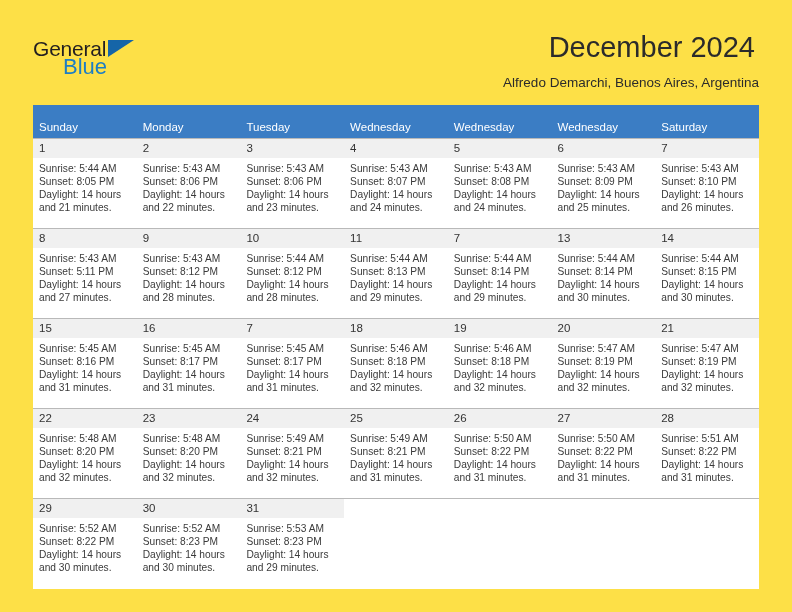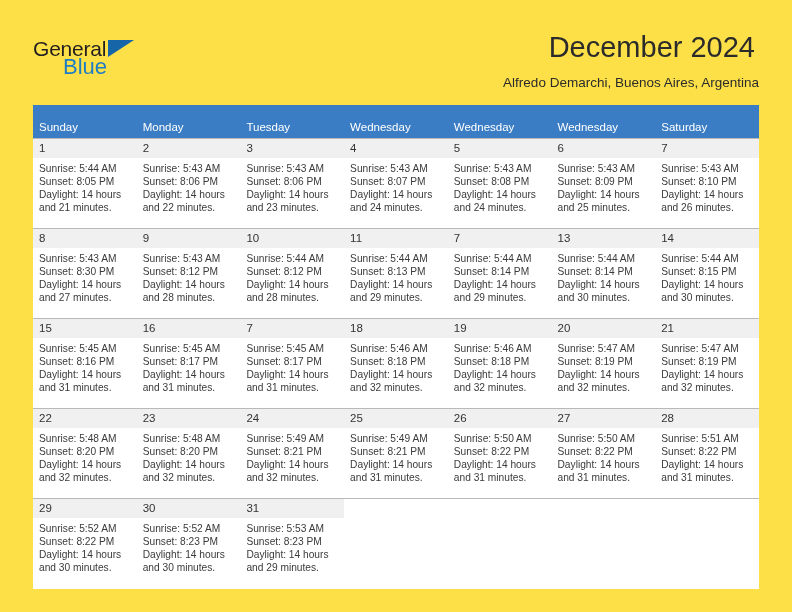--- a/index.html
+++ b/index.html
@@ -206,21 +206,21 @@
               <div>Sunset: 8:10 PM</div>
               <div class="daylight">Daylight: 14 hours and 26 minutes.</div>
             </div>
           </td>
         </tr>
         <tr class="week">
           <td>
             <div class="daynum">8</div>
             <div class="info">
               <div>Sunrise: 5:43 AM</div>
-              <div>Sunset: 8:30 PM</div>
+              <div>Sunset: 5:11 PM</div>
               <div class="daylight">Daylight: 14 hours and 27 minutes.</div>
             </div>
           </td>
           <td>
             <div class="daynum">9</div>
             <div class="info">
               <div>Sunrise: 5:43 AM</div>
               <div>Sunset: 8:12 PM</div>
               <div class="daylight">Daylight: 14 hours and 28 minutes.</div>
             </div>

